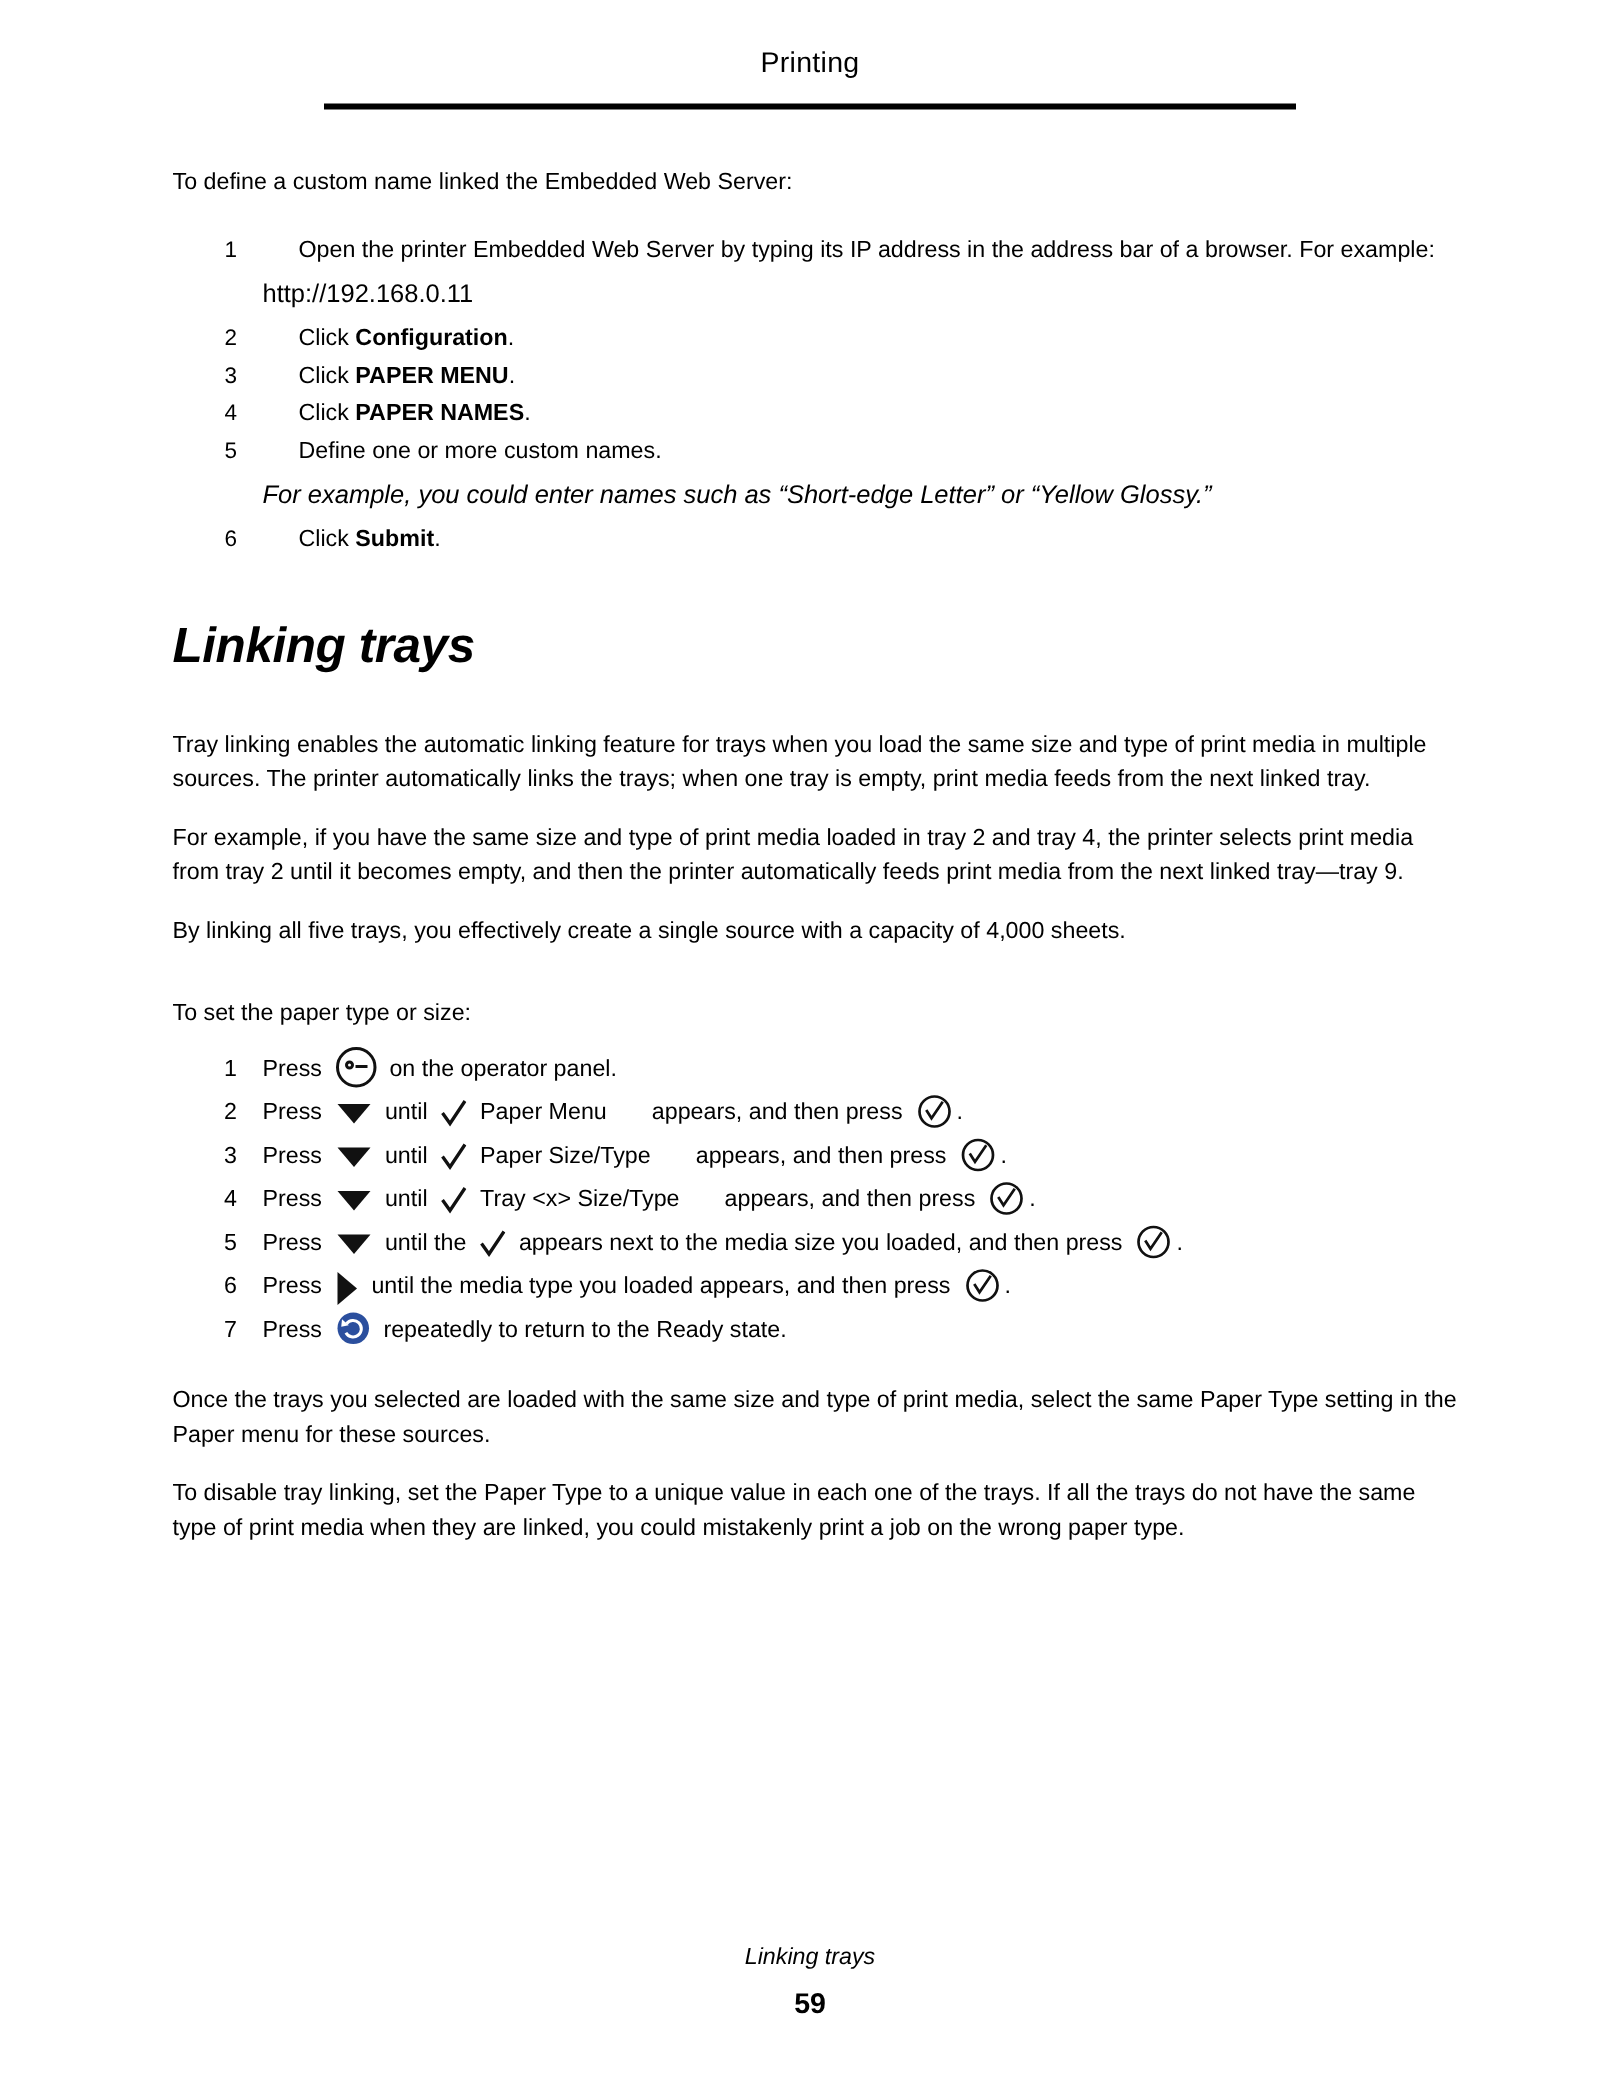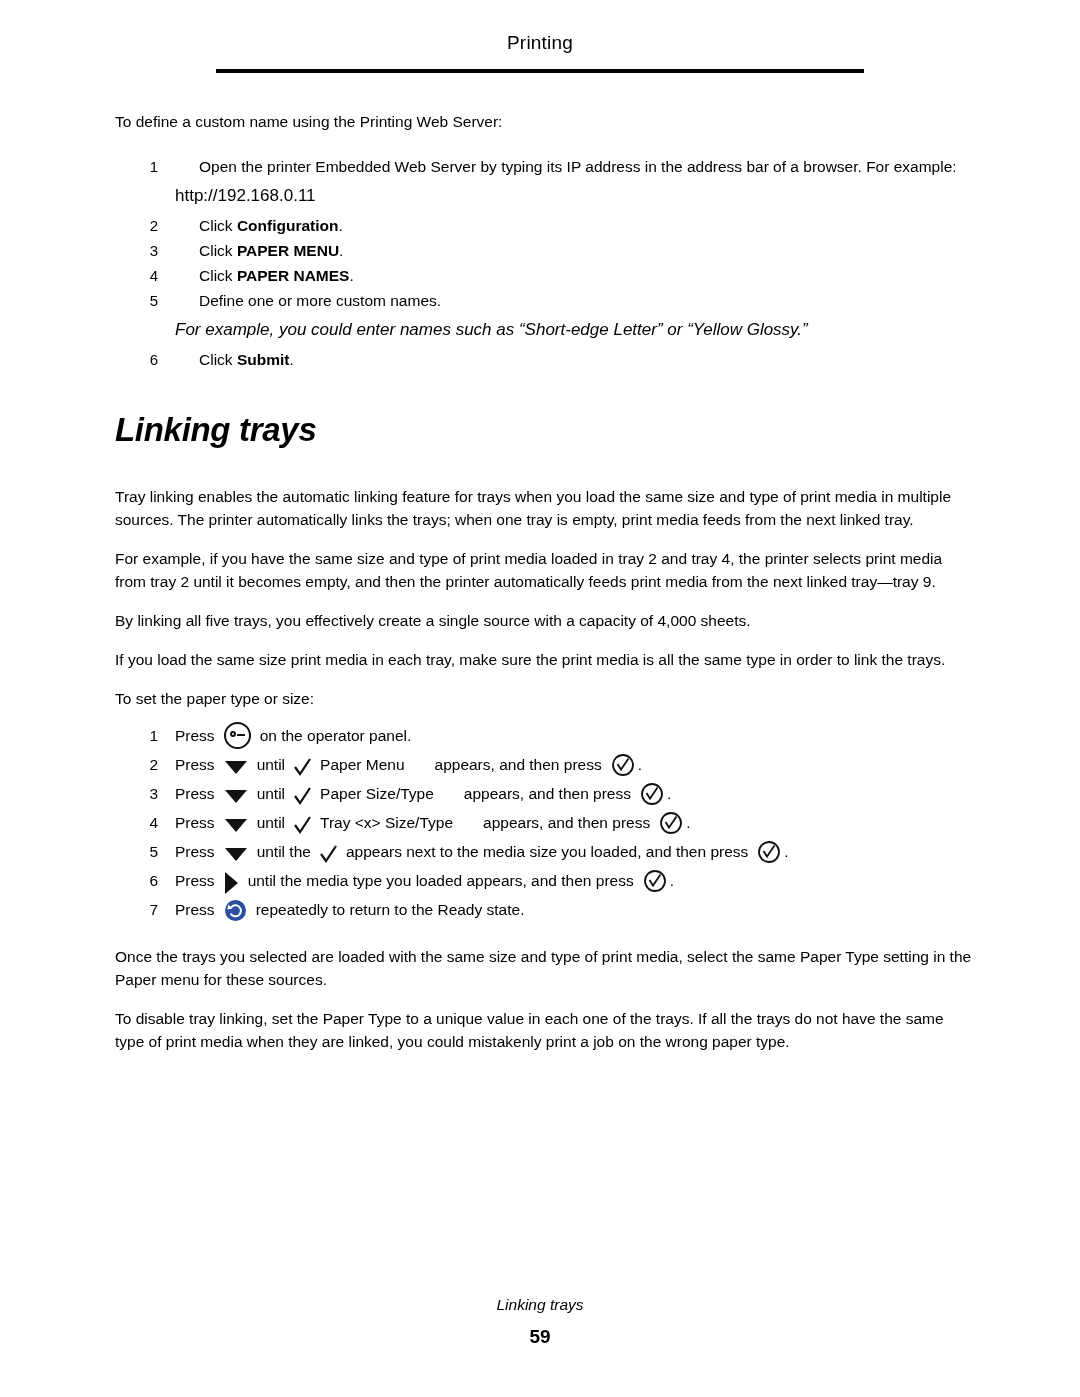--- a/index.html
+++ b/index.html
@@ -197,21 +197,21 @@
 </head>
 <body>
 
 <div class="page">
 
   <div class="header-title">Printing</div>
   <div class="header-rule"></div>
 
   <div class="content">
 
-    <p class="body">To define a custom name using the Printing Web Server:</p>
+    <p class="body">To define a custom name linked the Embedded Web Server:</p>
 
     <div class="spacer-md"></div>
 
     <div class="olist">
 
       <div class="oitem">
         <span class="num">1</span>
         <span class="txt">Open the printer Embedded Web Server by typing its IP address in the address bar of a browser. For example:</span>
       </div>
       <div class="subline" style="margin-bottom:6px;">http://192.168.0.11</div>
@@ -249,21 +249,20 @@
     <h1 class="section">Linking trays</h1>
 
     <div style="height:36px;"></div>
 
     <p class="body">Tray linking enables the automatic linking feature for trays when you load the same size and type of print media in multiple sources. The printer automatically links the trays; when one tray is empty, print media feeds from the next linked tray.</p>
     <div class="spacer-sm"></div>
     <p class="body">For example, if you have the same size and type of print media loaded in tray 2 and tray 4, the printer selects print media from tray 2 until it becomes empty, and then the printer automatically feeds print media from the next linked tray—tray 9.</p>
     <div class="spacer-sm"></div>
     <p class="body">By linking all five trays, you effectively create a single source with a capacity of 4,000 sheets.</p>
     <div class="spacer-sm"></div>
-    <p class="body">If you load the same size print media in each tray, make sure the print media is all the same type in order to link the trays.</p>
     <div class="spacer-sm"></div>
     <p class="body">To set the paper type or size:</p>
 
     <div style="height:12px;"></div>
 
     <div class="steps">
 
       <div class="step">
         <span class="num">1</span><span>Press</span><span class="gap"></span><span class="ic icon-key"></span><span class="gap"></span><span>on the operator panel.</span>
       </div>

